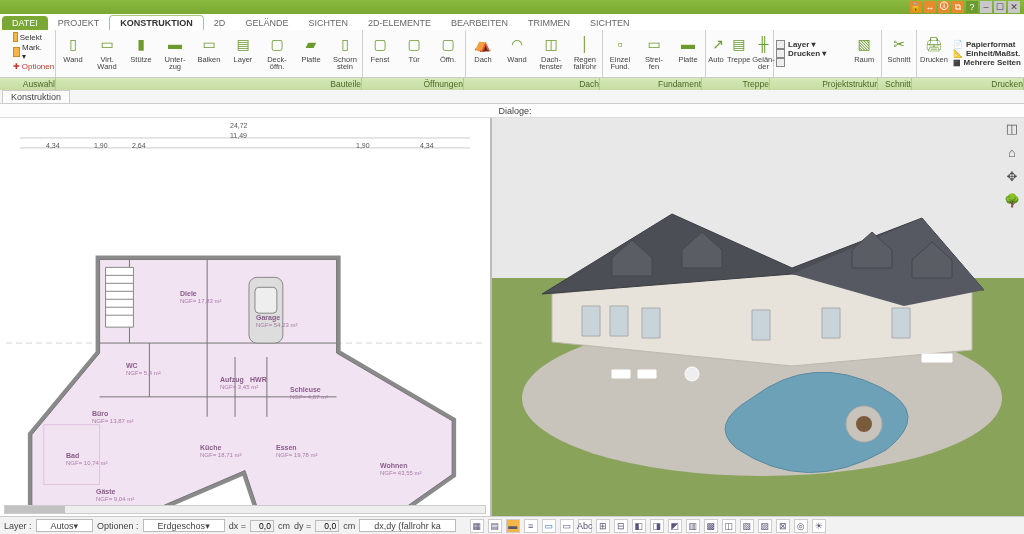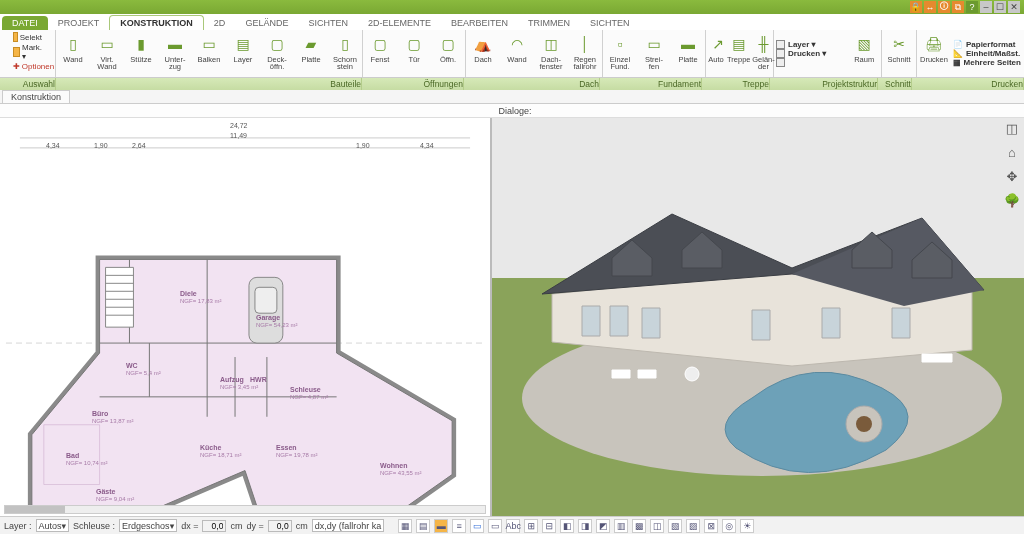--- a/index.html
+++ b/index.html
@@ -50,21 +50,21 @@
 .fp { position:absolute; inset:0; }
 .dimtxt { position:absolute; font-size:7px; color:#555; }
 .roomlbl { position:absolute; font-size:7px; color:#8a5b8a; }
 
 
 .rail { position:absolute; right:2px; top:2px; width:18px; display:flex; flex-direction:column; gap:8px; }
 .rail span { width:16px; height:16px; display:flex; align-items:center; justify-content:center; color:#555; cursor:pointer; font-size:13px; }
 
 
 .bottombar { height:18px; background:#f2f2f2; border-top:1px solid #ccc; display:flex; align-items:center; font-size:9px; color:#444; gap:4px; padding:0 4px; }
-.bottombar .sel { border:1px solid #bbb; background:#fff; padding:0 2px; height:13px; display:flex; align-items:center; }
+.bottombar .sel { border:1px solid #bbb; background:#fff; padding:0 14px; height:13px; display:flex; align-items:center; }
 .bottombar input { width:24px; height:12px; border:1px solid #bbb; background:#f3f3f3; font-size:8.5px; text-align:right; padding:0 2px; }
 .bbtn { width:14px; height:14px; border:1px solid #ccc; background:#fff; display:flex; align-items:center; justify-content:center; cursor:pointer; font-size:9px; color:#557; }
 
 
 .hscroll { position:absolute; left:4px; right:4px; bottom:2px; height:9px; background:#eee; border:1px solid #ccc; }
 .hscroll .thumb { position:absolute; left:0; top:0; bottom:0; width:60px; background:#c2c2c2; }
 
 svg line,svg polyline,svg polygon,svg rect,svg path,svg circle{vector-effect:non-scaling-stroke;}
 </style>
 </head>
@@ -372,21 +372,21 @@
       <span>⌂</span>
       <span>✥</span>
       <span style="color:#2e8b2e">🌳</span>
     </div>
   </div>
 </div>
 
 <div class="bottombar">
   <span>Layer :</span>
   <span class="sel"><span>Autos</span> ▾</span>
-  <span>Schleuse :</span>
+  <span>Optionen :</span>
   <span class="sel"><span>Erdgeschos</span> ▾</span>
   <span>dx =</span>
   <input value="0,0" style="">
     <span>cm</span>
   <span>dy =</span>
   <input value="0,0" style="">
     <span>cm</span>
   <span class="sel">dx,dy (fallrohr ka</span>
   <span style="flex:0 0 6px"></span>
   <span class="bbtn">▦</span>

